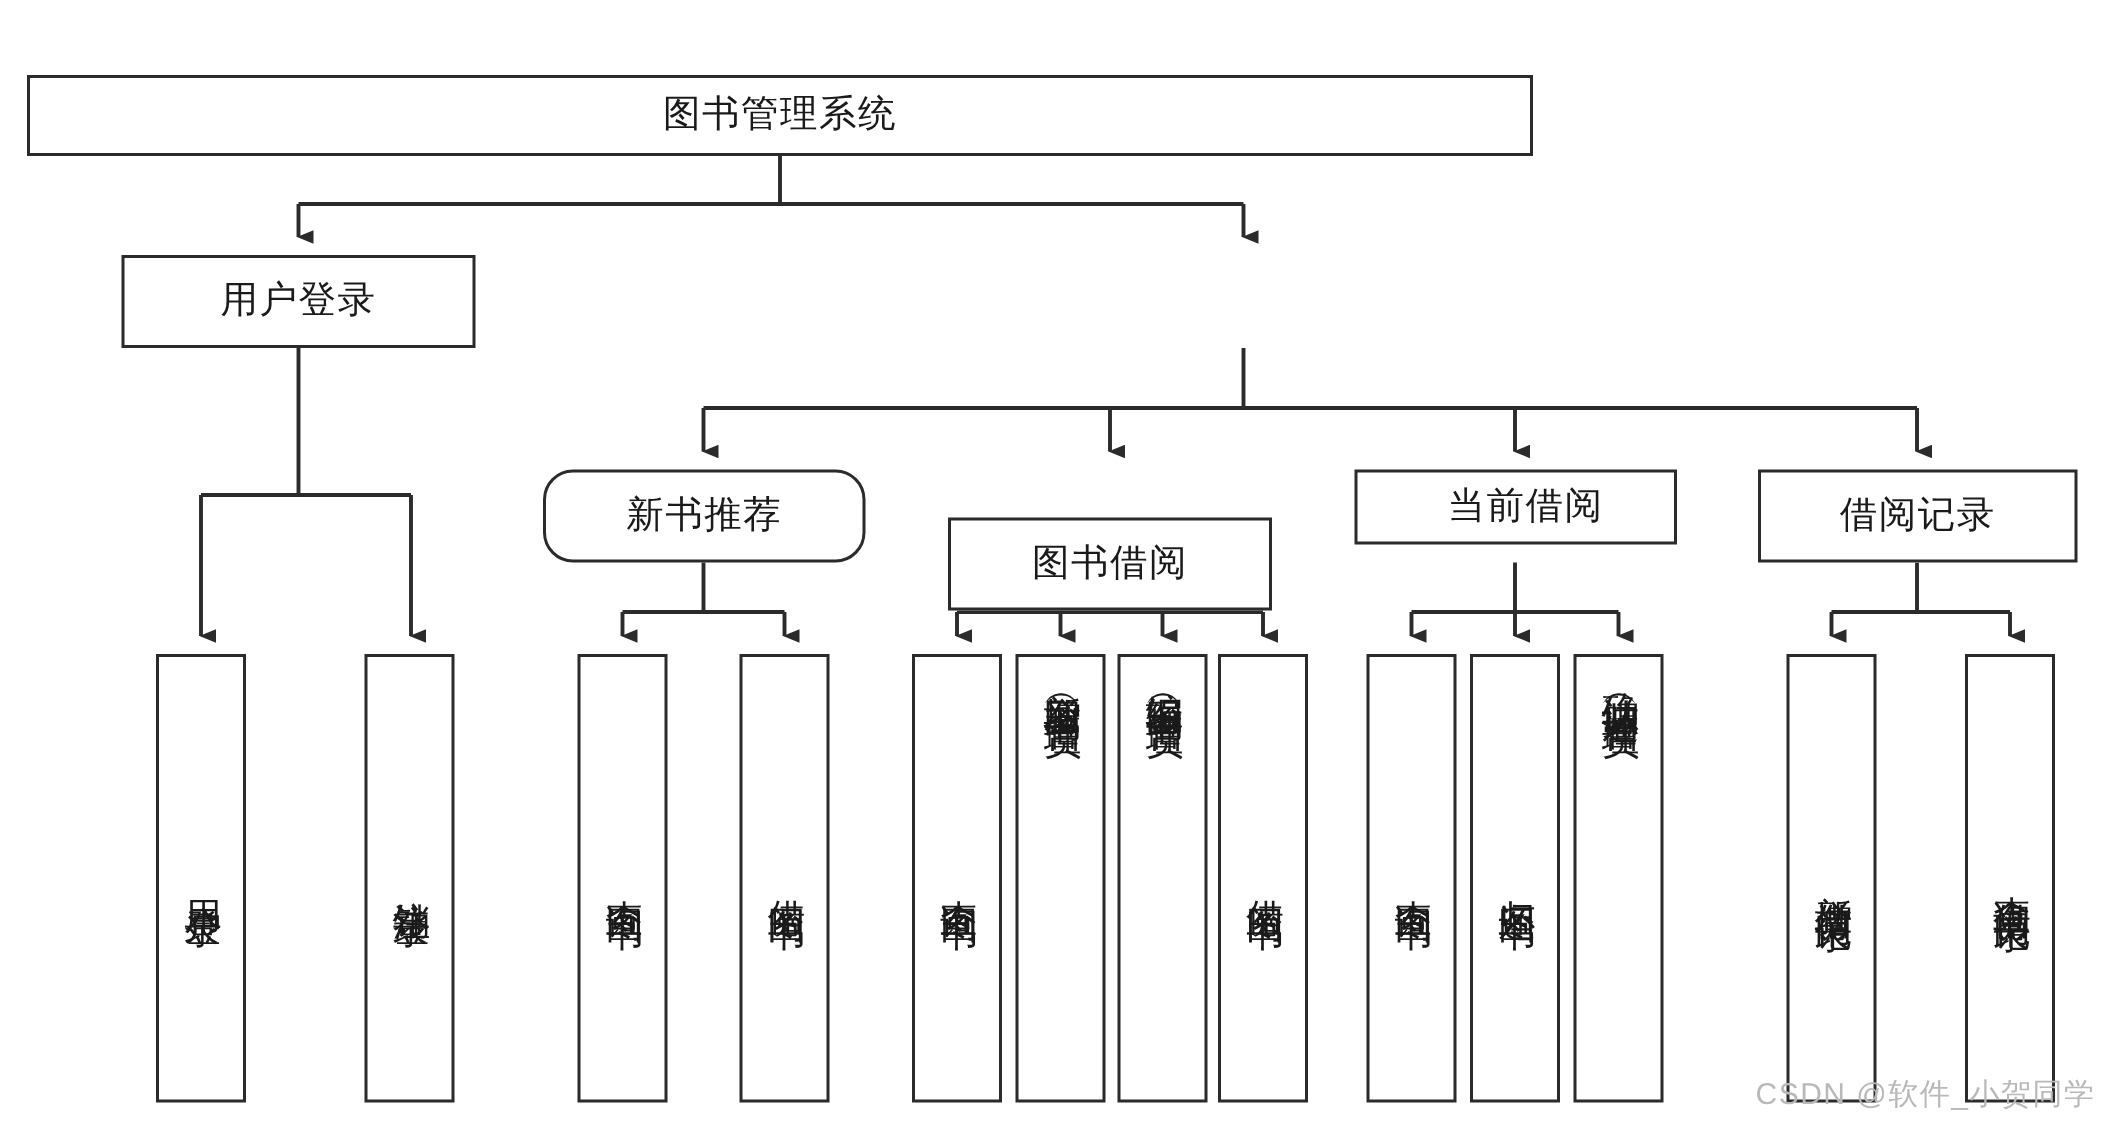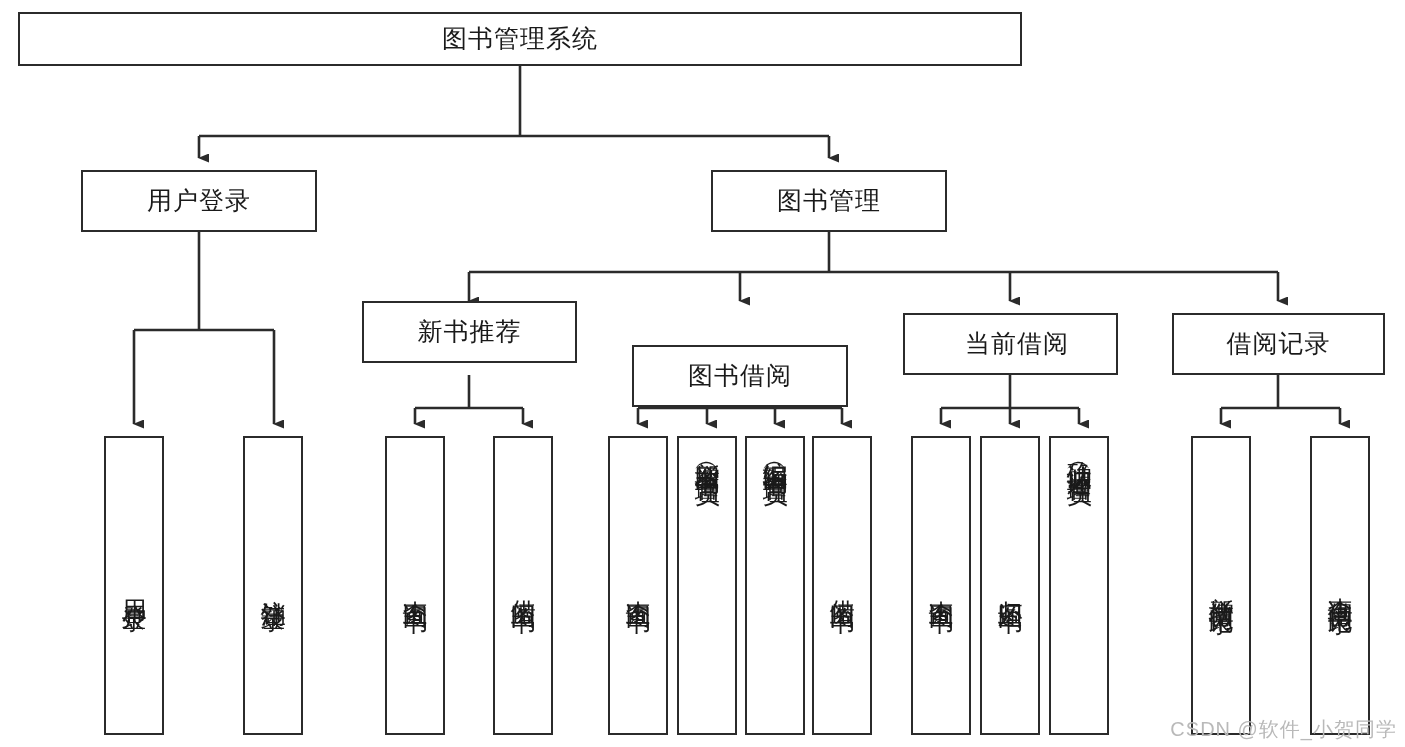--- a/index.html
+++ b/index.html
@@ -4,21 +4,21 @@
 <style>
   html,body{margin:0;padding:0;background:#ffffff;}
   body{width:1405px;height:747px;overflow:hidden;
        font-family:"Liberation Sans","DejaVu Sans",sans-serif;}
   #stage{position:relative;width:1405px;height:747px;background:#fff;}
   svg#wires{position:absolute;left:0;top:0;width:1405px;height:747px;}
   .node{position:absolute;box-sizing:border-box;background:#ffffff;
         border:2.5px solid #2b2b2b;display:flex;align-items:center;
         justify-content:center;color:#1a1a1a;}
   .node.h{font-size:25px;line-height:1.1;letter-spacing:1px;}
-  .node.root{font-size:25px;}
+  .node.root{font-size:25px;margin-top:38px;}
   .node.lvl2{font-size:25px;}
   .node.lvl3{font-size:25px;}
   .leaf{position:absolute;box-sizing:border-box;background:#fff;
         border:2.5px solid #2b2b2b;color:#1a1a1a;}
   .leaf .vtxt{writing-mode:vertical-rl;text-orientation:upright;
         font-size:25px;line-height:1.34;letter-spacing:3px;
         white-space:nowrap;display:block;margin:0 auto;}
   .leaf.mid{display:flex;align-items:center;justify-content:center;}
   .leaf.top{display:flex;align-items:flex-start;justify-content:center;padding-top:4px;}
   .wm{position:absolute;right:8px;bottom:4px;font-size:20px;color:#b9b9b9;
@@ -80,31 +80,28 @@
     </g>
   </svg>
 
   <div class="node root h" style="left:18px;top:12px;width:1004px;height:54px;">
     <span>图书管理系统</span>
   </div>
 
   <div class="node lvl2 h" style="left:81px;top:170px;width:236px;height:62px;">
     <span>用户登录</span>
   </div>
-  <div class="node lvl2 h" style="left:711px;top:170px;width:236px;height:62px;">
-    <span>图书管理</span>
-  </div>
 
-  <div class="node lvl3 h" style="left:362px;top:301px;width:215px;height:62px;">
+  <div class="node lvl3 h" style="left:362px;top:313px;width:215px;height:62px;border-radius:20px;">
     <span>新书推荐</span>
   </div>
   <div class="node lvl3 h" style="left:632px;top:313px;width:216px;height:62px;margin-top:32px;">
     <span>图书借阅</span>
   </div>
-  <div class="node lvl3 h" style="left:903px;top:313px;width:215px;height:62px;padding-left:13px;">
+  <div class="node lvl3 h" style="left:903px;top:313px;width:215px;height:50px;padding-left:13px;">
     <span>当前借阅</span>
   </div>
   <div class="node lvl3 h" style="left:1172px;top:313px;width:213px;height:62px;">
     <span>借阅记录</span>
   </div>
 
   <div class="leaf mid" style="left:104px;top:436px;width:60px;height:299px;">
     <span class="vtxt">用户登录</span>
   </div>
   <div class="leaf mid" style="left:243px;top:436px;width:60px;height:299px;">

